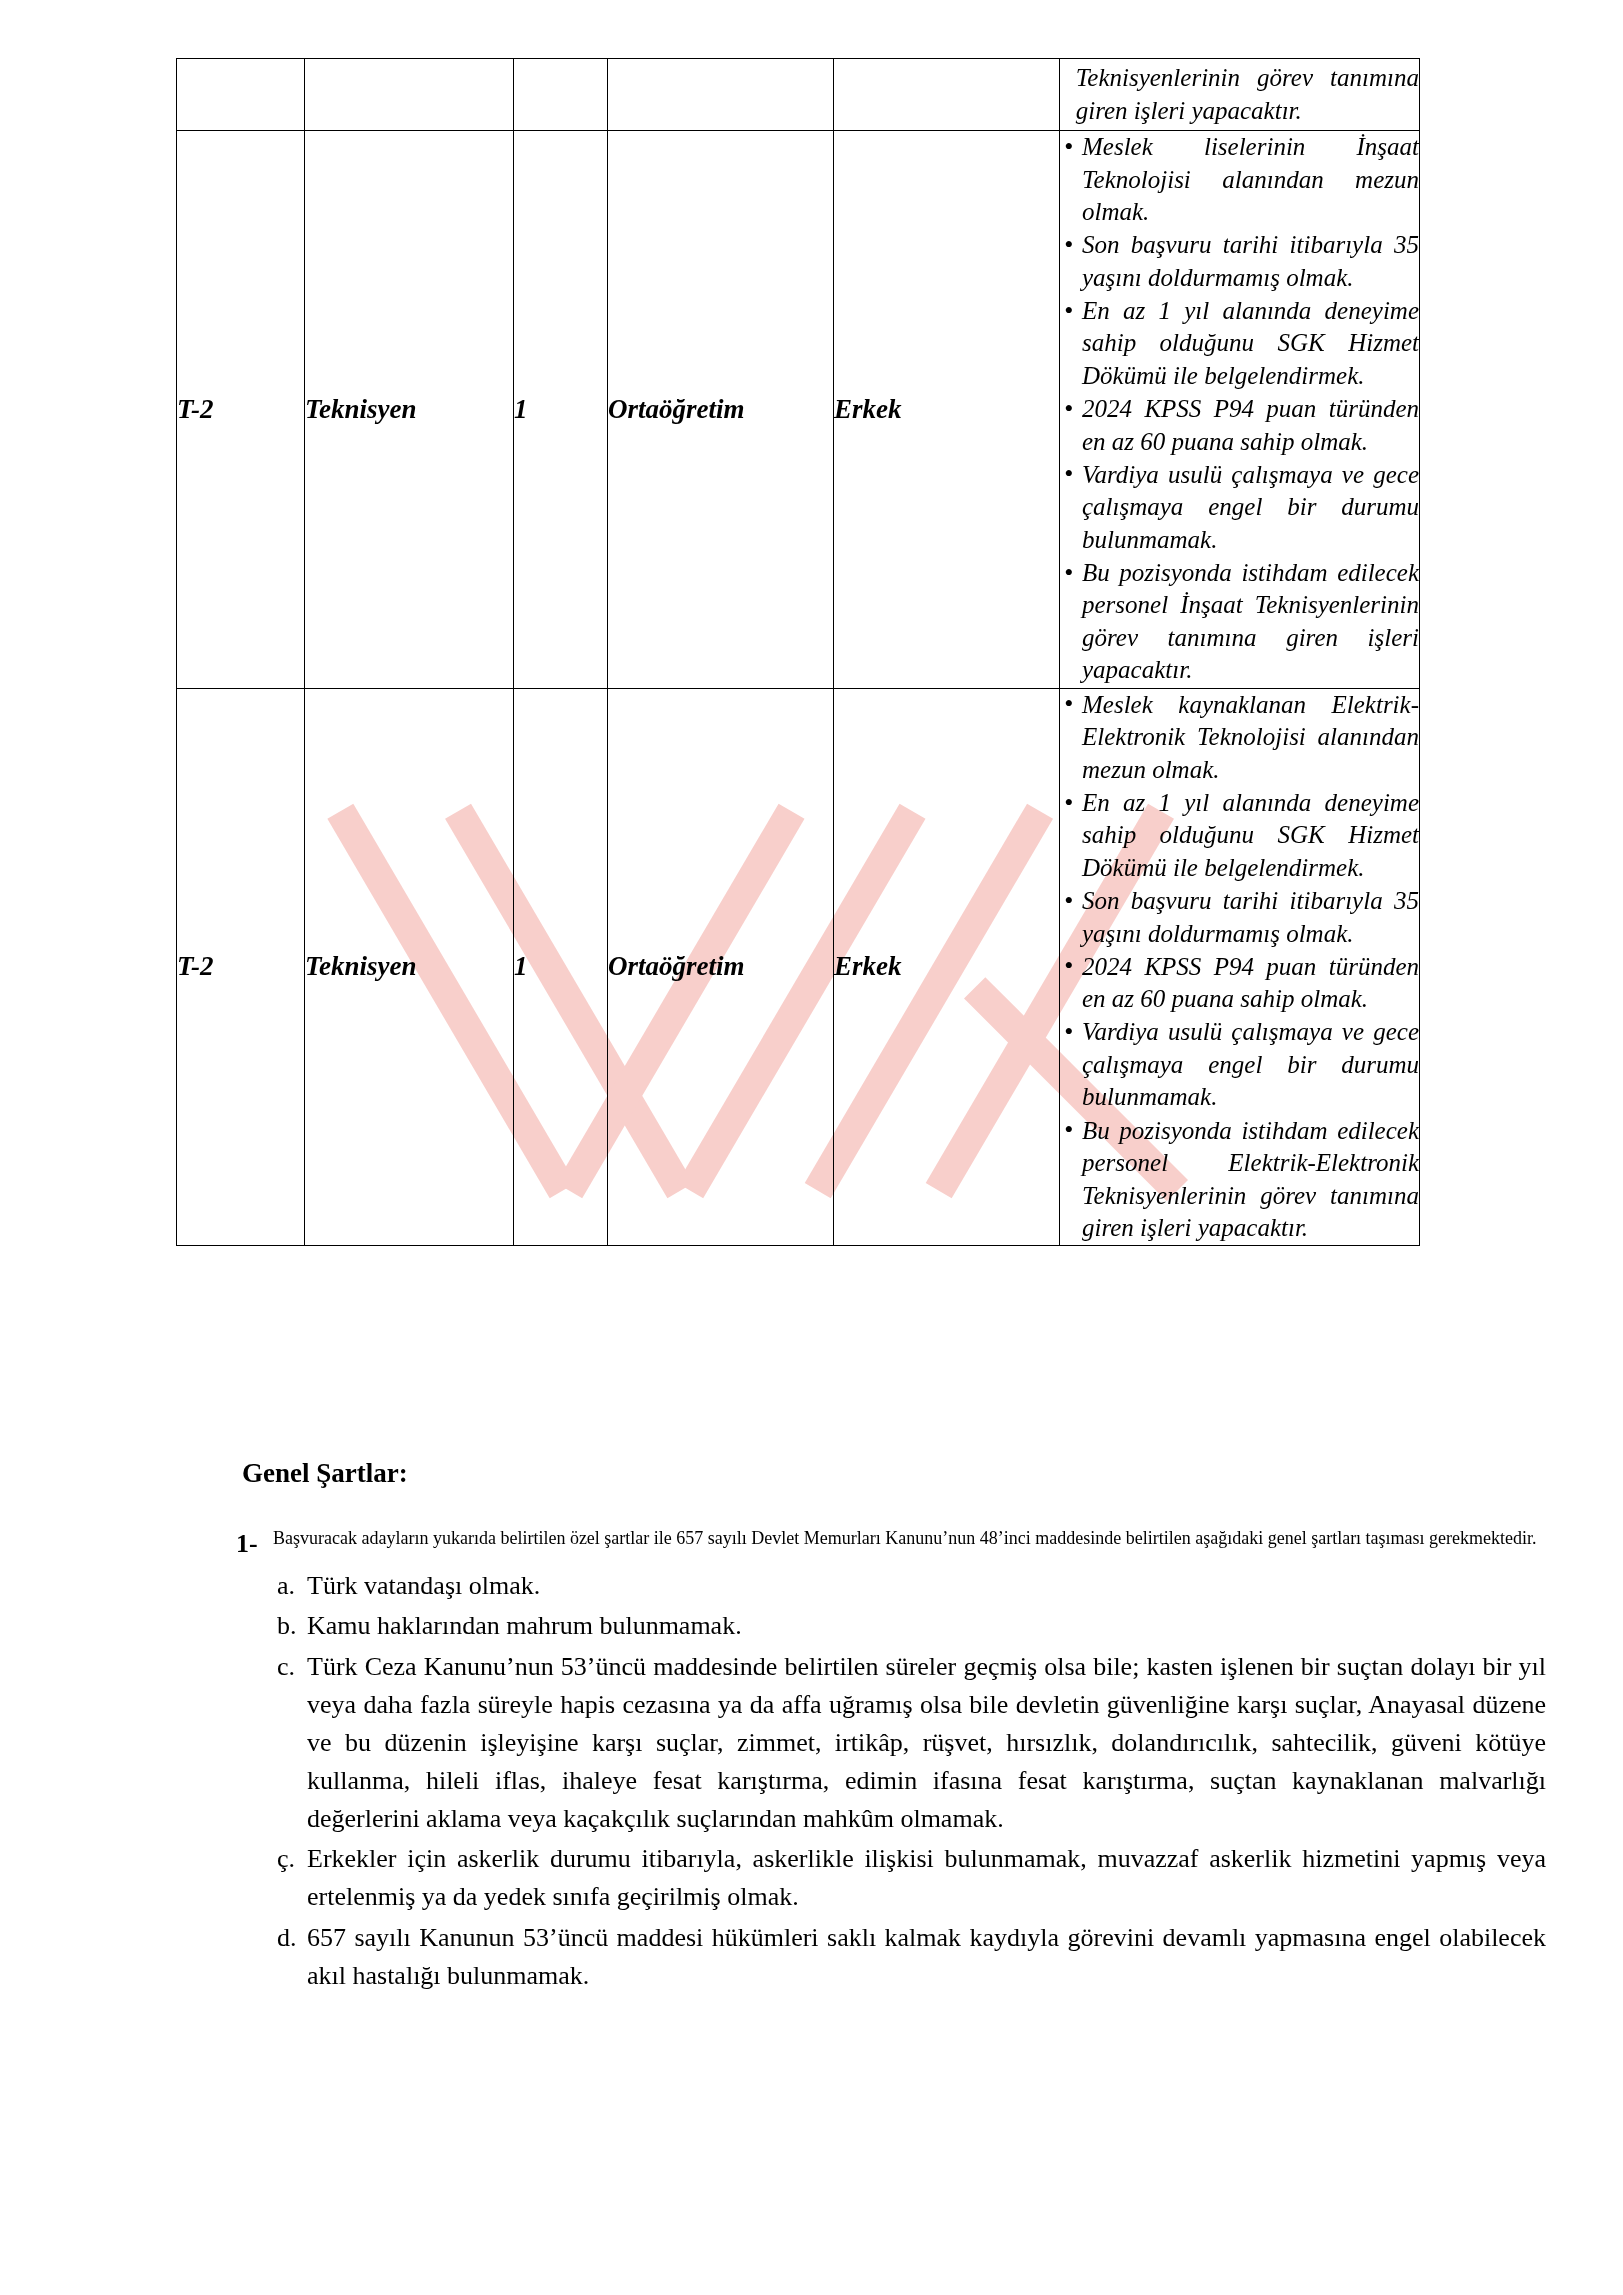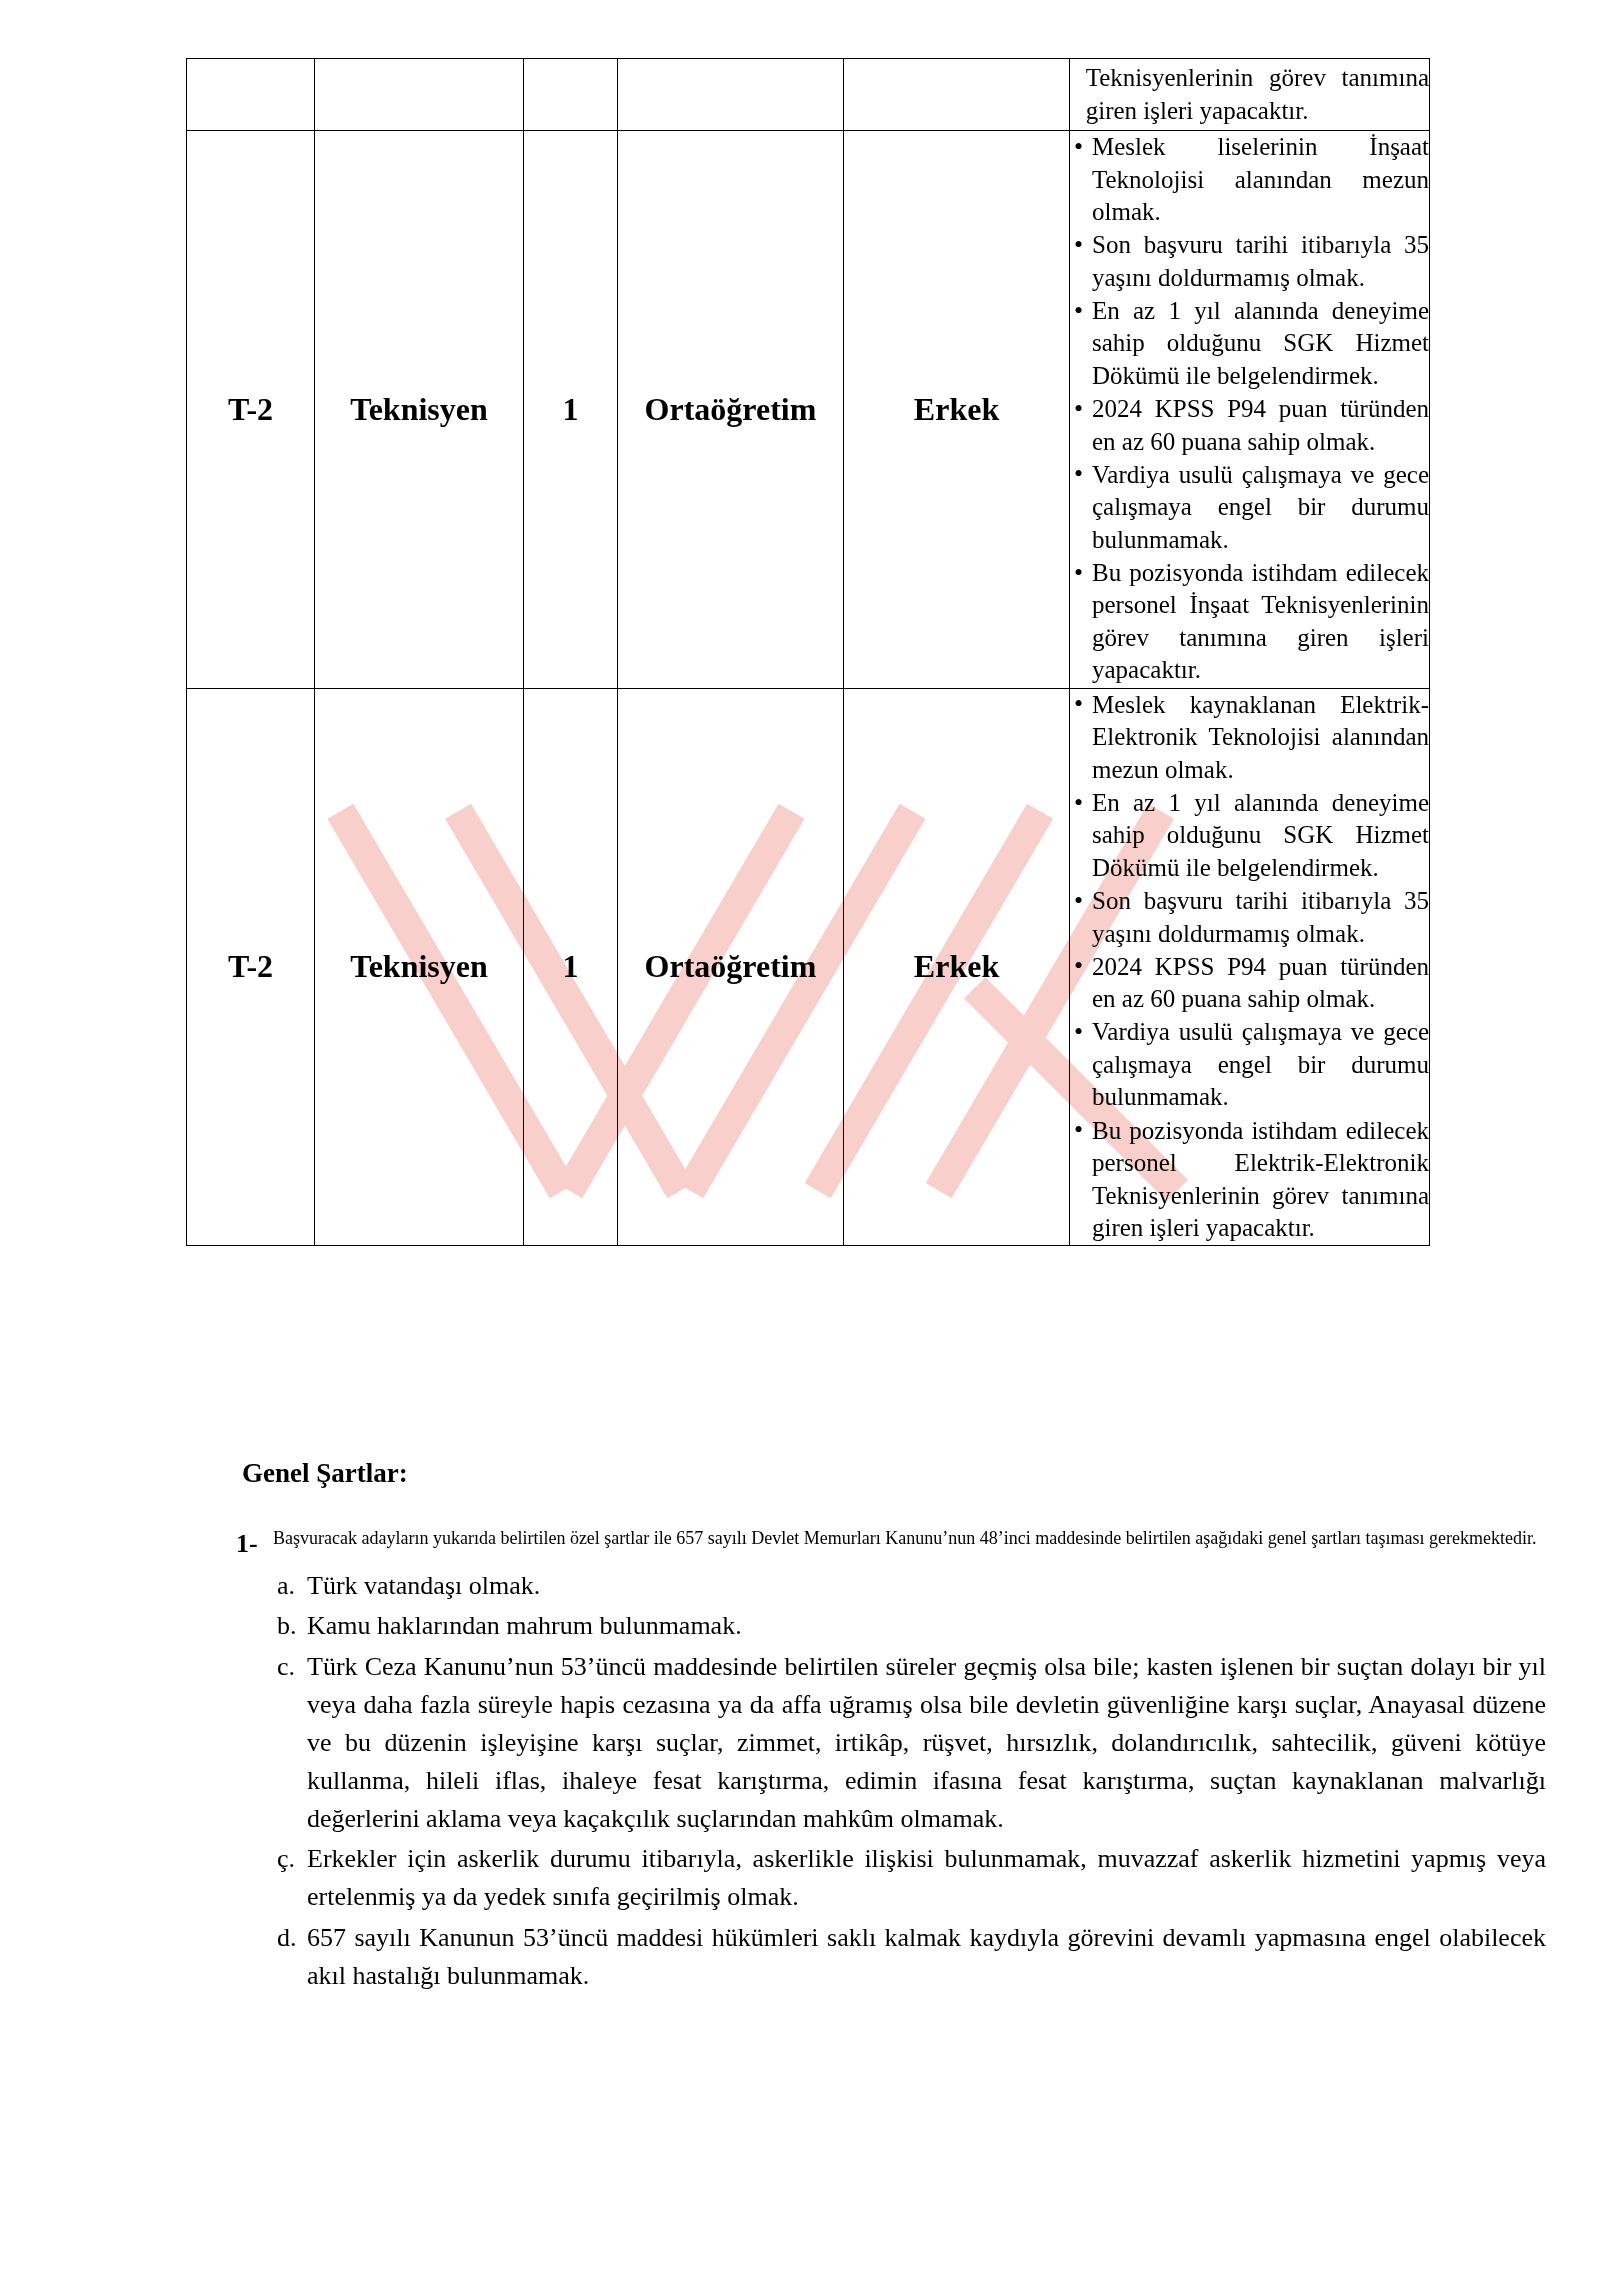--- a/index.html
+++ b/index.html
@@ -48,23 +48,24 @@
   
   #content {
     position: relative;
     z-index: 2;
     padding: 0;
   }
 
   
   .tbl-wrap {
     position: absolute;
-    left: 186px;
+    left: 176px;
     top: 58px;
     width: 1243px;
+    font-style: italic;
   }
   table.spec {
     border-collapse: collapse;
     width: 1243px;
     table-layout: fixed;
     background: transparent;
   }
   table.spec td {
     border: 1.3px solid #000;
     vertical-align: middle;
@@ -73,23 +74,22 @@
   }
   
   .c1 { width: 128px; }
   .c2 { width: 209px; }
   .c3 { width: 94px; }
   .c4 { width: 226px; }
   .c5 { width: 226px; }
   .c6 { width: 360px; }
 
   td.center {
-    text-align: center;
     font-weight: bold;
-    font-size: 32px;
+    font-size: 27px;
   }
   td.desc {
     vertical-align: top;
     padding: 6.5px 10.5px 7.9px 6.5px;
   }
 
   ul.bl {
     list-style: none;
     margin: 0;
     padding: 0;

